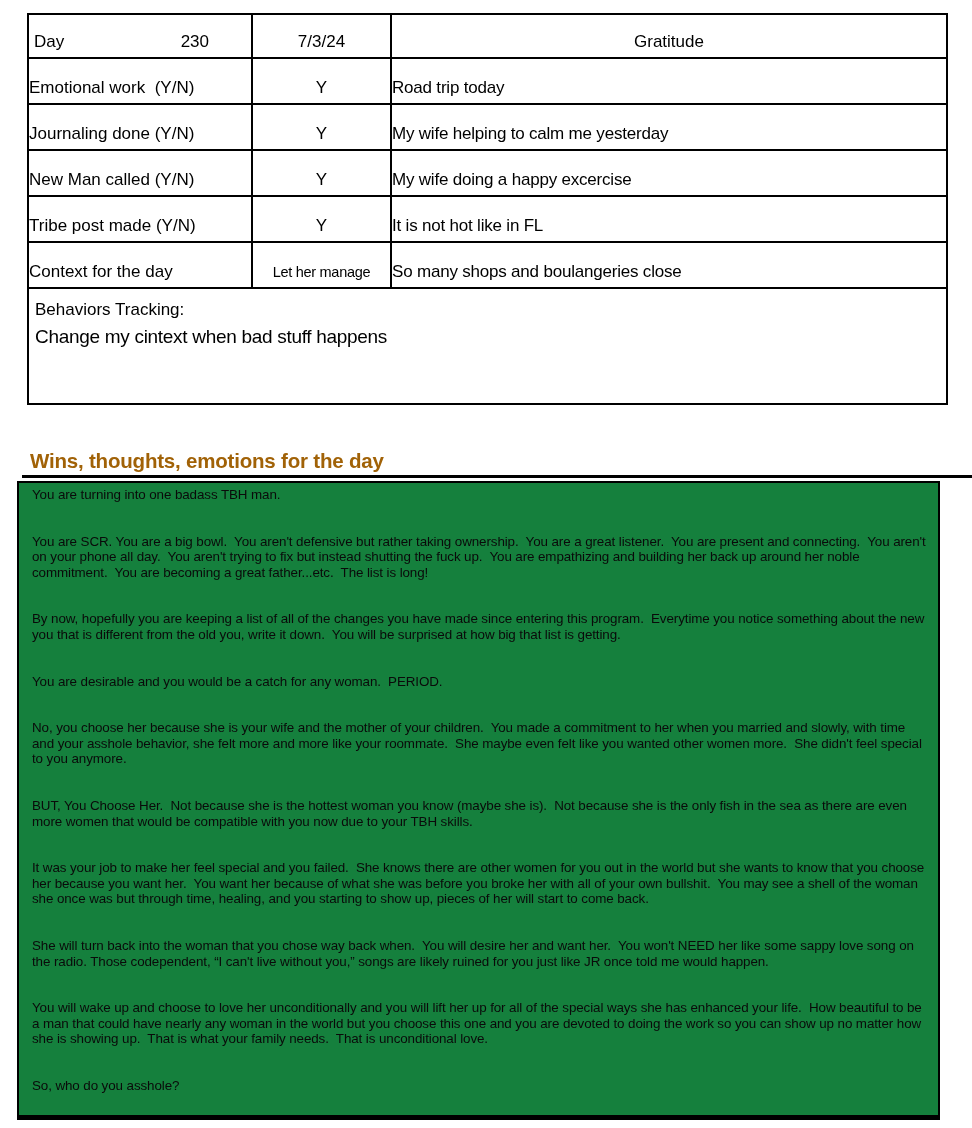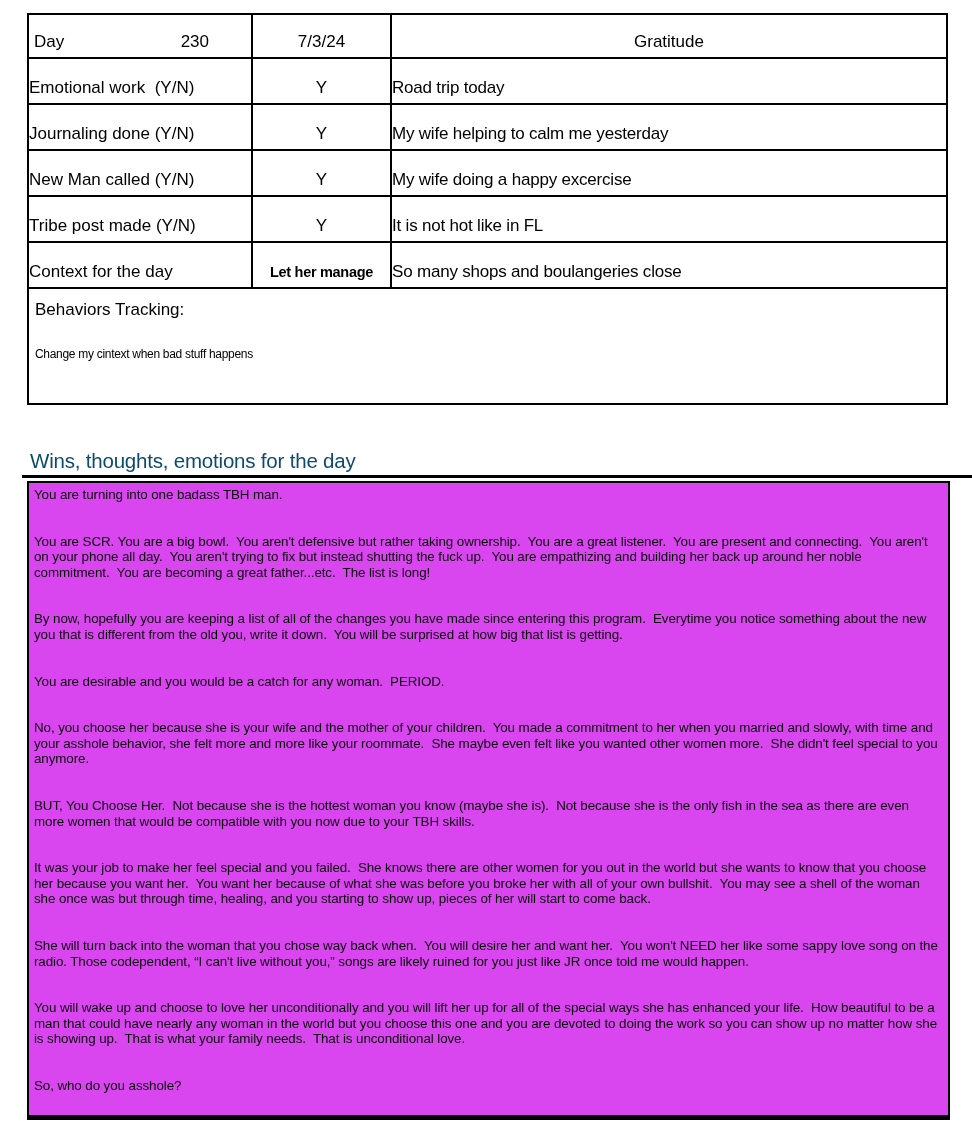--- a/index.html
+++ b/index.html
@@ -13,37 +13,37 @@
   table.tracker td{
     border:2px solid #000;vertical-align:bottom;
     padding:0 0 5px 0;font-size:17px;line-height:20px;overflow:hidden;
   }
   td.hdr-gratitude{border-top:none;border-right:none;text-align:center;}
   tr.hdr-row td{height:37px;}
   tr.data-row td{height:39px;}
   .cellflex{display:flex;justify-content:space-between;align-items:center;padding:0 42px 0 5px;}
   td.label-cell{padding-left:5px;white-space:pre-wrap;margin-left:15px;}
   td.value-cell{text-align:center;}
-  td.value-cell .val.small{font-size:14.5px;letter-spacing:-0.3px;font-weight:bold;}
+  td.value-cell .val.small{font-size:14.5px;letter-spacing:-0.3px;}
   td.gratitude-cell{padding-left:6px;letter-spacing:-0.2px;}
   tr.behaviors-row td{height:104px;vertical-align:top;padding:10px 6px 0 6px;border-radius:32px;}
   .behaviors-title{font-size:17px;line-height:22px;}
-  .behaviors-note{font-size:12px;line-height:20px;margin-top:23px;letter-spacing:-0.3px;}
+  .behaviors-note{font-size:19px;line-height:20px;margin-top:6px;letter-spacing:-0.3px;}
   .wins-section{
     position:absolute;left:22px;top:449px;width:950px;
     border-bottom:3px solid #000;padding-bottom:2px;
   }
   .wins-heading{
-    margin:0 17px 0 8px;font-size:20.5px;font-weight:400;line-height:24px;
-    color:#0c4a6e;letter-spacing:-0.2px;
+    margin:0 17px 0 8px;font-size:20.5px;font-weight:700;line-height:24px;
+    color:#a16207;letter-spacing:-0.2px;
   }
   .journal-box{
-    position:absolute;left:27px;top:481px;width:923px;height:639px;
+    position:absolute;left:17px;top:481px;width:923px;height:639px;
     box-sizing:border-box;border:2px solid #000;border-bottom:5px solid #000;
-    padding:4px 8px 0 5px;overflow:hidden;background:#d946ef;
+    padding:4px 8px 0 13px;overflow:hidden;background:#15803d;
   }
   .para{
     margin:0 0 31px 0;font-size:13.4px;line-height:15.6px;
     letter-spacing:-0.1px;white-space:pre-wrap;color:#0a0a0a;
   }
 </style>
 </head>
 <body>
 
 <div class="sheet">

